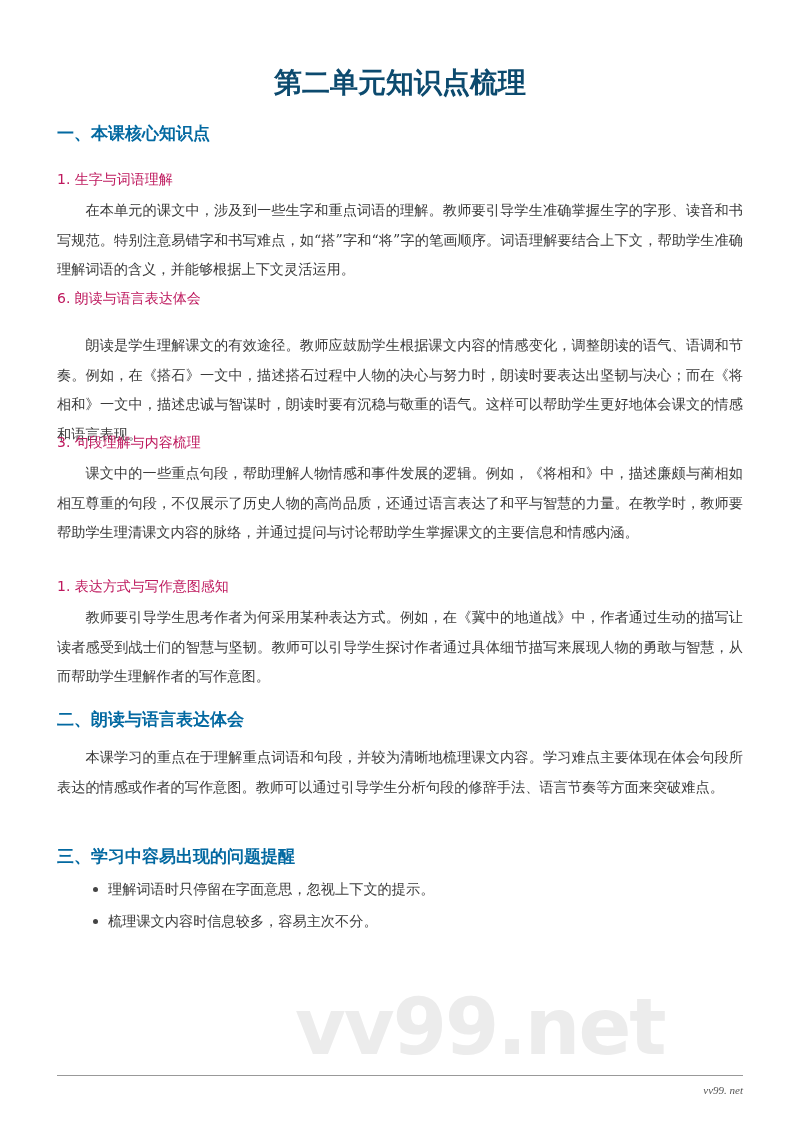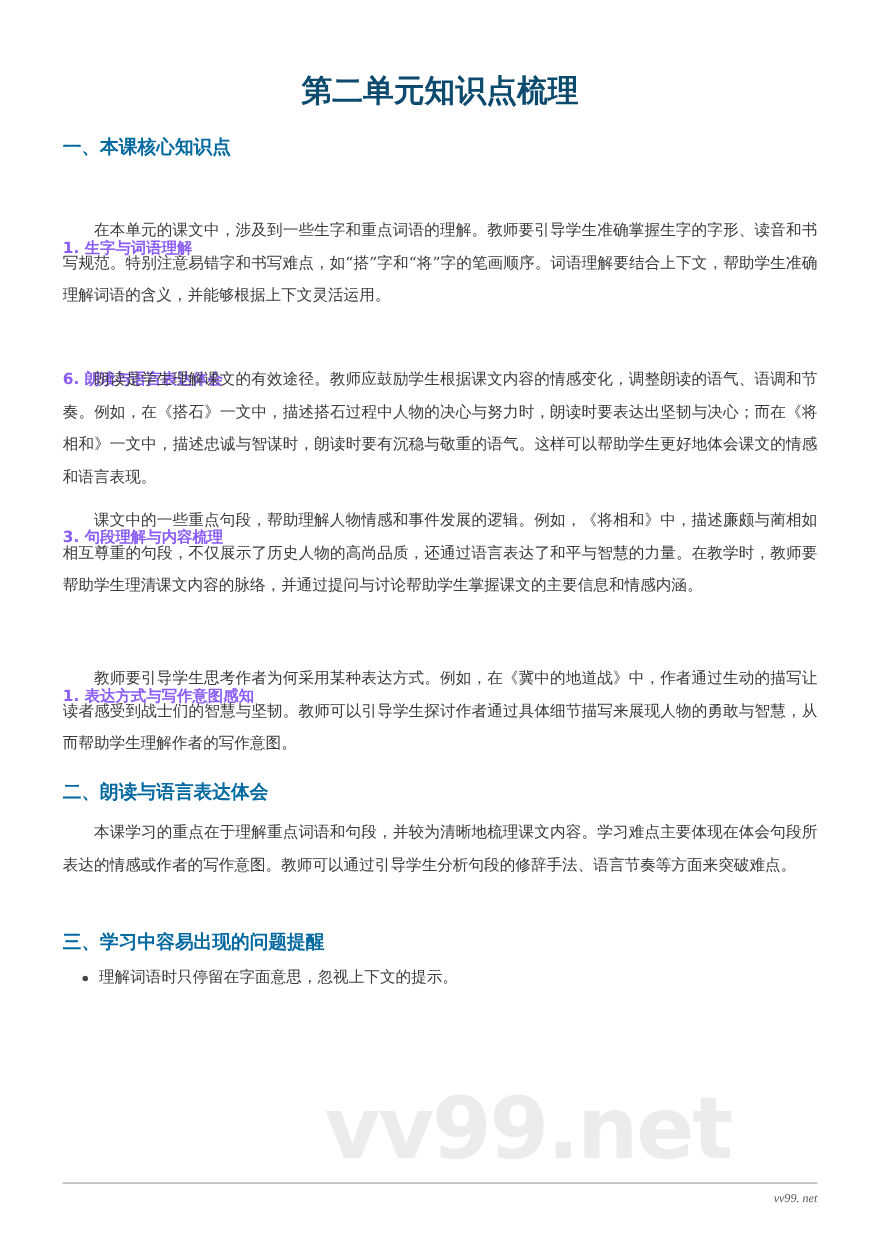--- a/index.html
+++ b/index.html
@@ -39,38 +39,37 @@
       font-family: "DejaVu Sans", "Liberation Sans", sans-serif;
       font-size: 17px;
       font-weight: bold;
       color: #0369a1;
     }
     .h2 {
       position: absolute;
       left: 0;
       font-family: "DejaVu Sans", "Liberation Sans", sans-serif;
       font-size: 14px;
-      font-weight: bold;
-      color: #8b5cf6;
-      margin-top: 46px;
+      font-weight: normal;
+      color: #be185d;
     }
     .para {
       position: absolute;
       left: 0;
       width: 686px;
       font-size: 14.2px;
       line-height: 29.5px;
       text-indent: 2em;
       text-align: justify;
       color: #3a3a3a;
       margin: 0;
     }
     .bullets {
       position: absolute;
-      left: 18px;
+      left: 36px;
       top: 873px;
       margin: 0;
       padding: 0;
       list-style: none;
       font-family: Liberation Serif, serif;
     }
     .bullets li {
       font-size: 14.2px;
       height: 32px;
       line-height: 32px;
@@ -139,19 +138,23 @@
 
   <div class="h1" style="top:708px;">二、朗读与语言表达体会</div>
   <p class="para" style="top:743px;">本课学习的重点在于理解重点词语和句段，并较为清晰地梳理课文内容。学习难点主要体现在体会句段所表达的情感或作者的写作意图。教师可以通过引导学生分析句段的修辞手法、语言节奏等方面来突破难点。</p>
 
   <div class="h1" style="top:845px;">三、学习中容易出现的问题提醒</div>
   <ul class="bullets">
     <li>
       <span class="bullet-dot"></span>
       <span>理解词语时只停留在字面意思，忽视上下文的提示。</span>
     </li>
+    <li>
+      <span class="bullet-dot"></span>
+      <span>梳理课文内容时信息较多，容易主次不分。</span>
+    </li>
   </ul>
 
   <div class="watermark">vv99.net</div>
 
   <div class="footer-rule"></div>
   <div class="footer-text">vv99. net</div>
 </div>
 
 </body></html>

